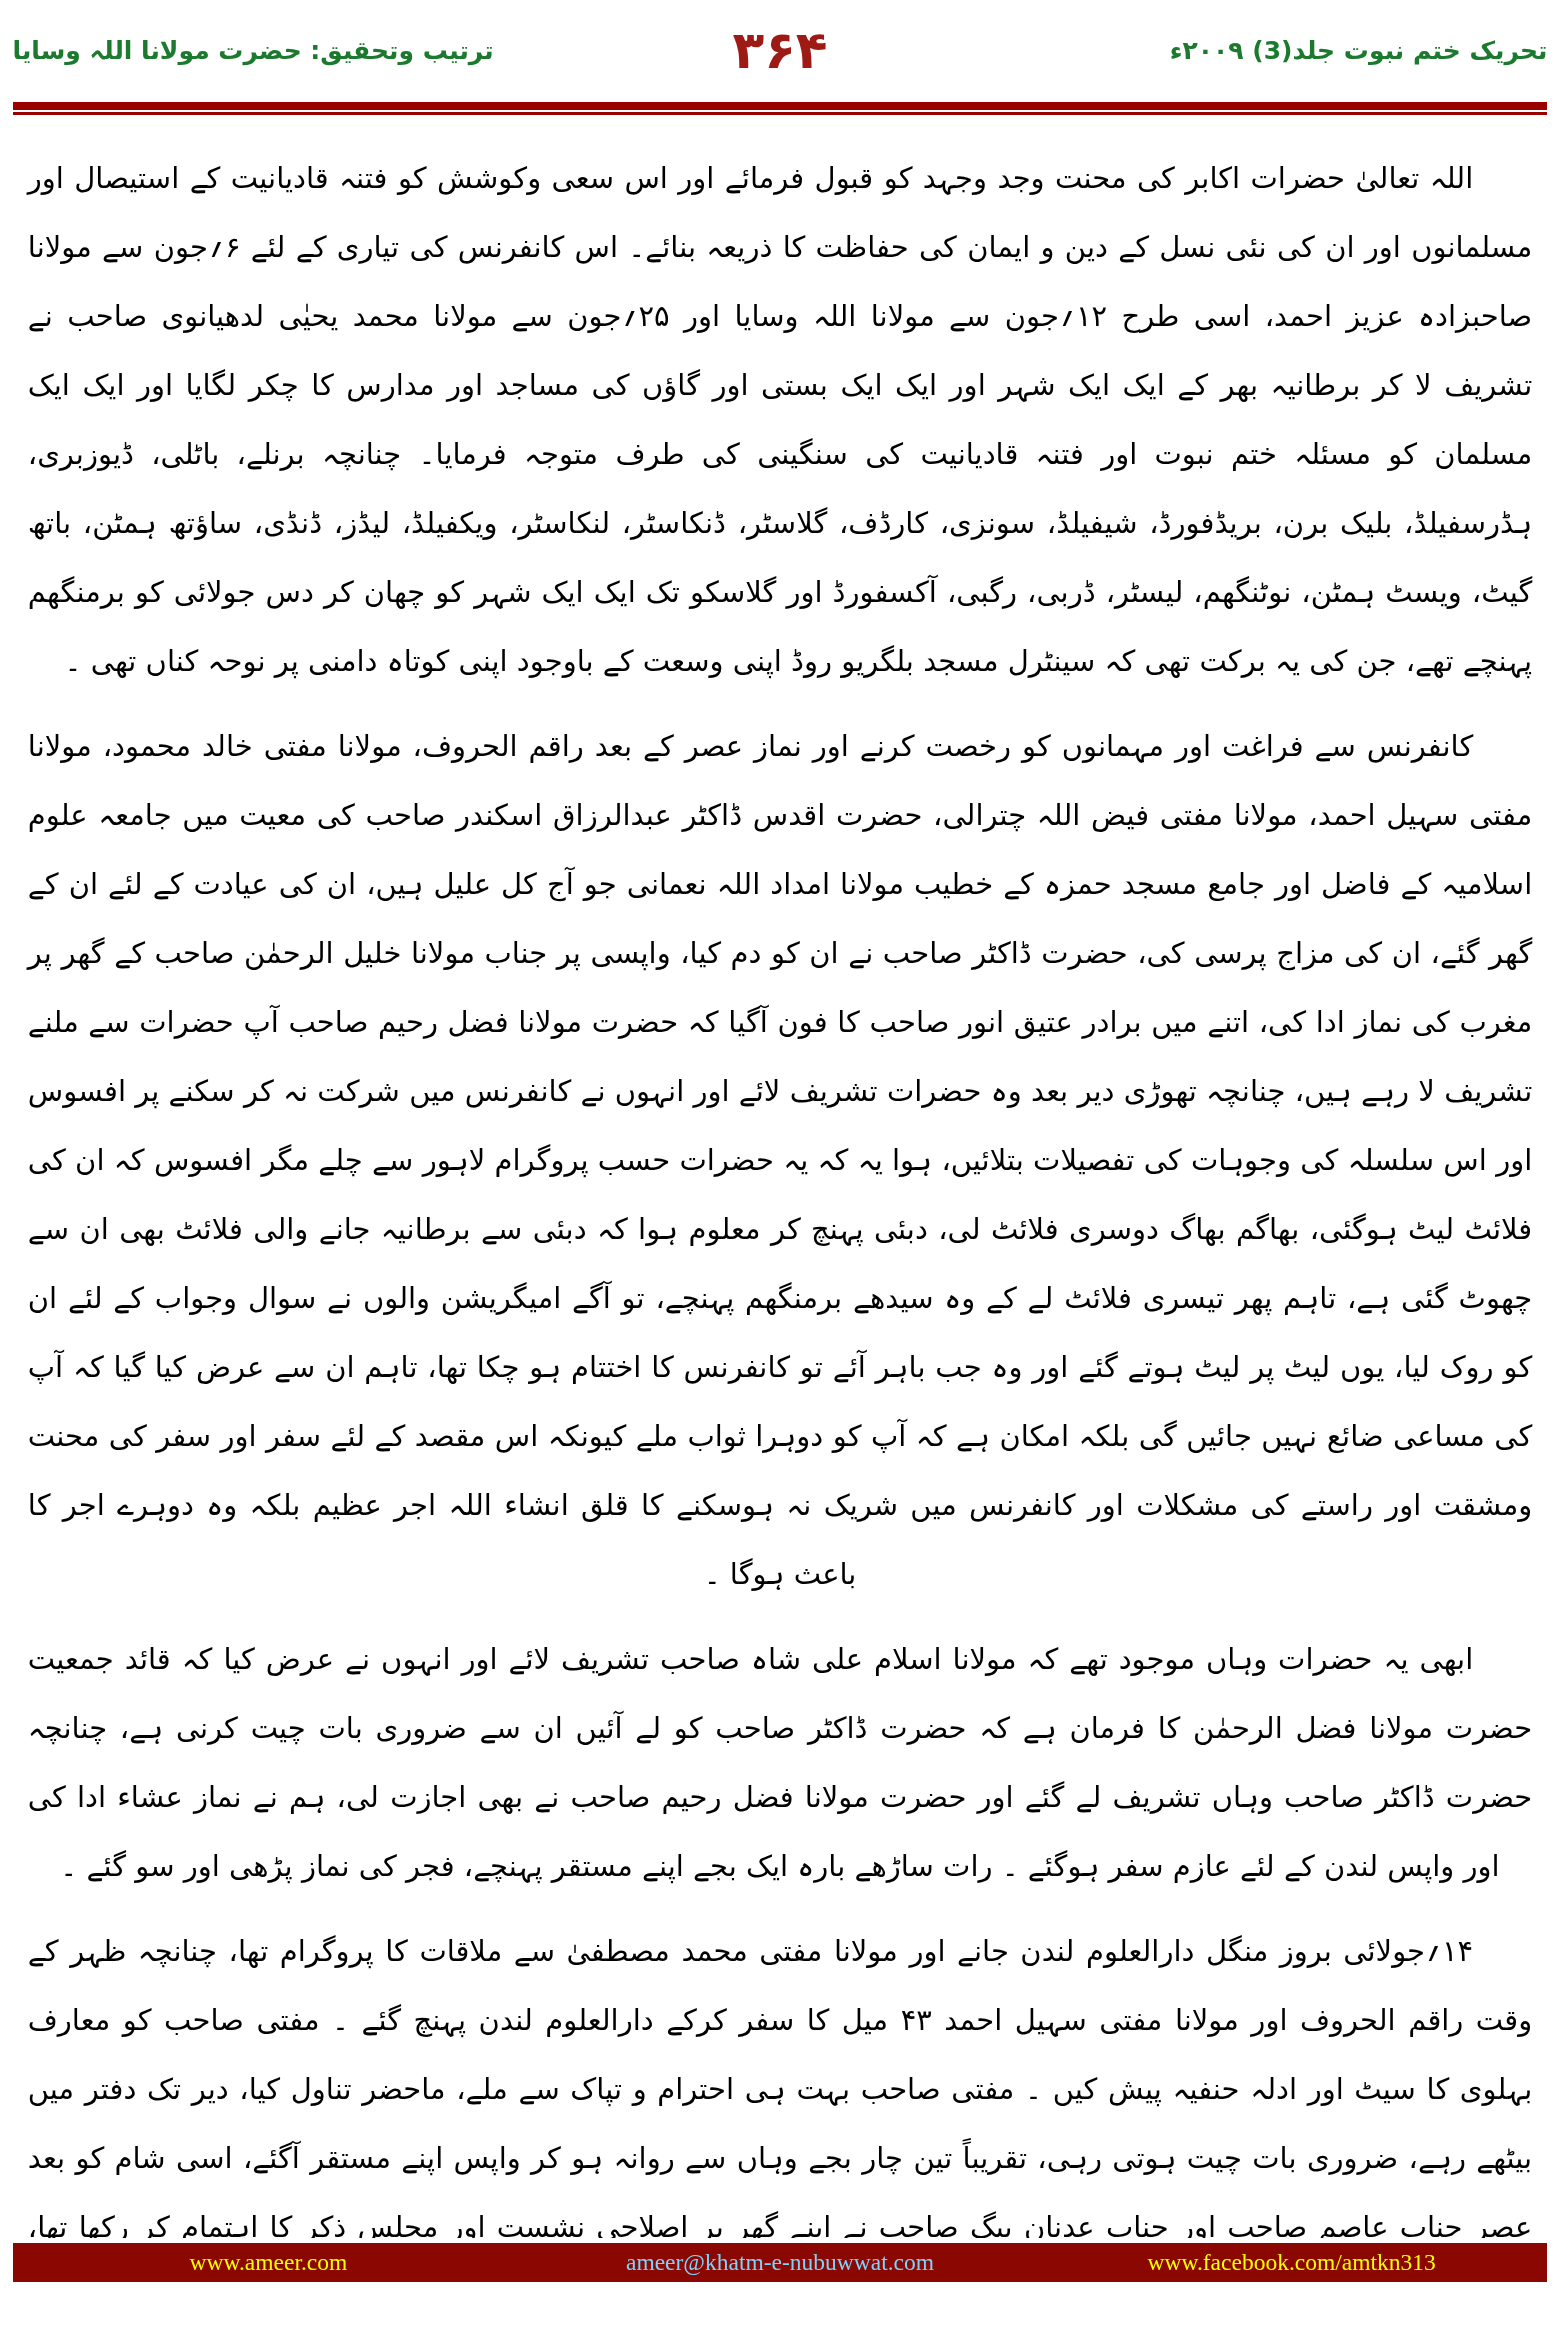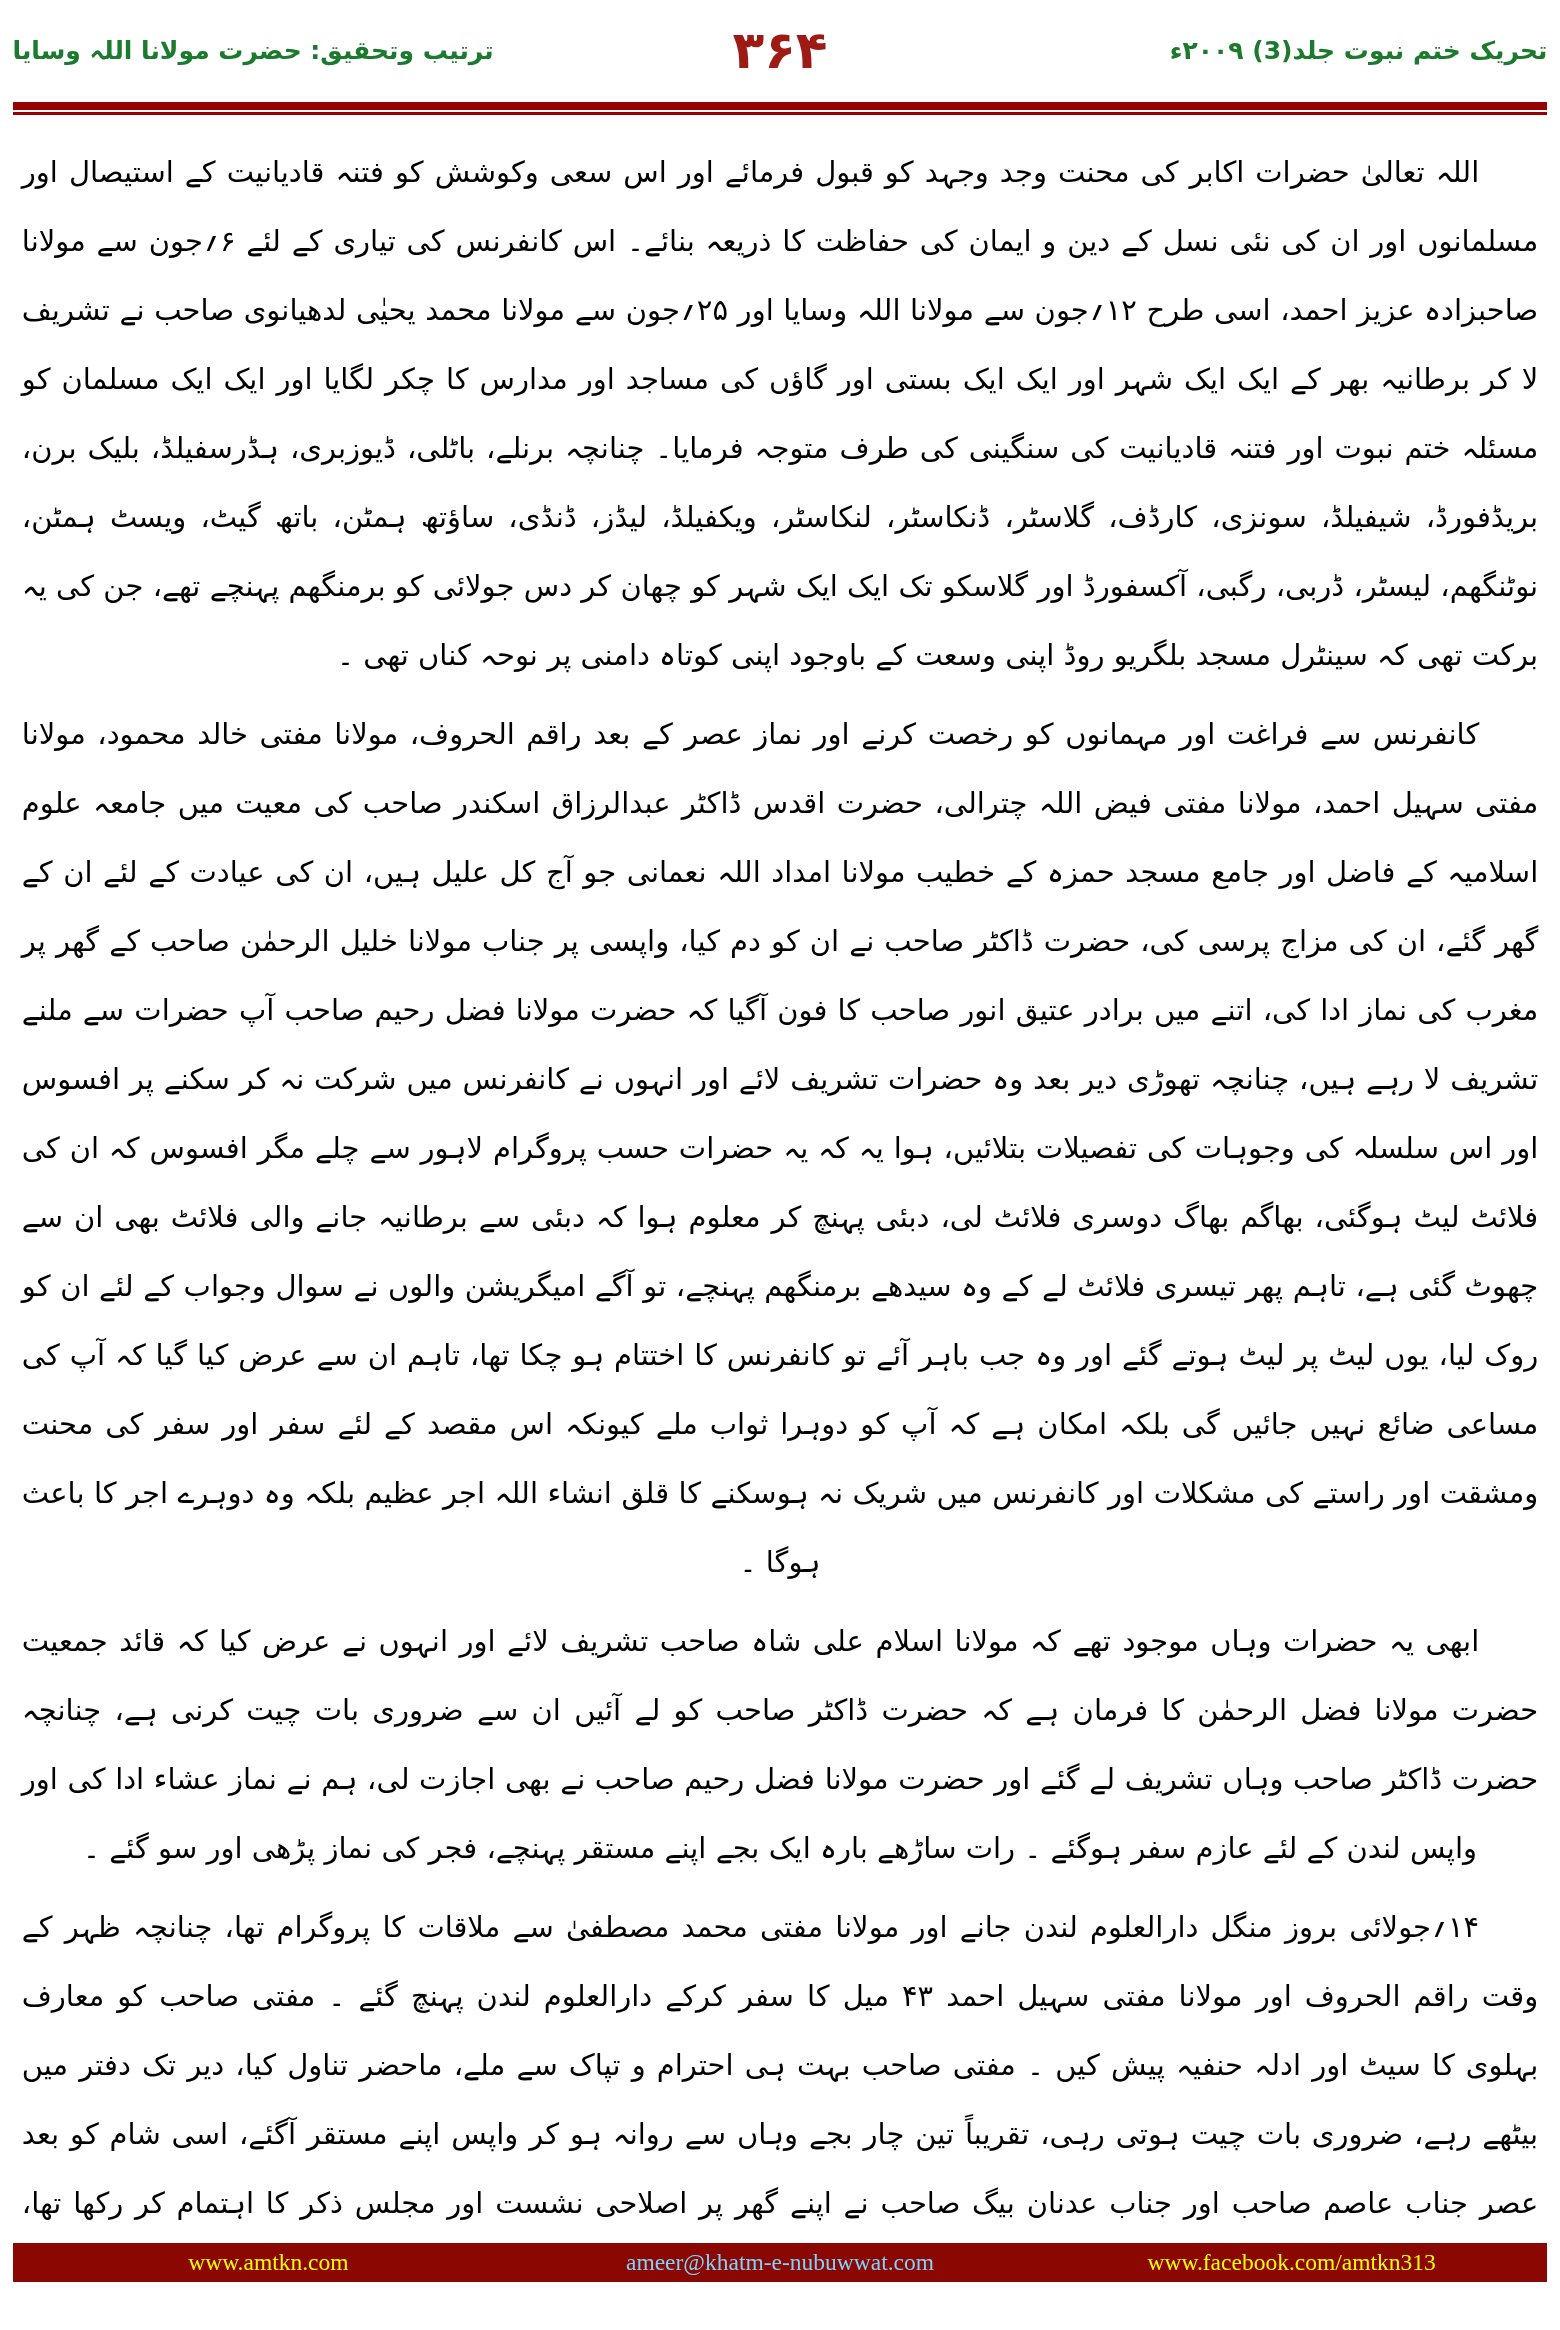--- a/index.html
+++ b/index.html
@@ -31,21 +31,21 @@
     position:absolute;top:112px;left:12.6px;right:12.6px;height:2.5px;background:#990000;
   }
   
   .body-text{
     position:absolute;top:128px;left:11.8px;right:11.8px;bottom:92px;
     direction:rtl;
     font-size:29px;line-height:69px;color:#000000;
     text-align:justify;
     overflow:hidden;
   }
-  .body-text p{margin:10px;text-indent:59px;}
+  .body-text p{margin:16px;text-indent:59px;}
   .p-center-last{text-align-last:center;}
   .p-right-last{text-align-last:right;}
   .p-justify-last{text-align-last:justify;}
   
   .footer-bar{
     position:absolute;top:2243px;left:12.6px;right:12.6px;height:39px;
     background:#8b0802;
     display:flex;align-items:center;
     font-family:"Liberation Serif",serif;font-size:23.5px;
   }
@@ -68,19 +68,19 @@
   <div class="rule-thin"></div>
 
   <div class="body-text">
     <p class="p-right-last">اللہ تعالیٰ حضرات اکابر کی محنت وجد وجہد کو قبول فرمائے اور اس سعی وکوشش کو فتنہ قادیانیت کے استیصال اور مسلمانوں اور ان کی نئی نسل کے دین و ایمان کی حفاظت کا ذریعہ بنائے۔ اس کانفرنس کی تیاری کے لئے ۶؍جون سے مولانا صاحبزادہ عزیز احمد، اسی طرح ۱۲؍جون سے مولانا اللہ وسایا اور ۲۵؍جون سے مولانا محمد یحیٰی لدھیانوی صاحب نے تشریف لا کر برطانیہ بھر کے ایک ایک شہر اور ایک ایک بستی اور گاؤں کی مساجد اور مدارس کا چکر لگایا اور ایک ایک مسلمان کو مسئلہ ختم نبوت اور فتنہ قادیانیت کی سنگینی کی طرف متوجہ فرمایا۔ چنانچہ برنلے، باٹلی، ڈیوزبری، ہڈرسفیلڈ، بلیک برن، بریڈفورڈ، شیفیلڈ، سونزی، کارڈف، گلاسٹر، ڈنکاسٹر، لنکاسٹر، ویکفیلڈ، لیڈز، ڈنڈی، ساؤتھ ہمٹن، باتھ گیٹ، ویسٹ ہمٹن، نوٹنگھم، لیسٹر، ڈربی، رگبی، آکسفورڈ اور گلاسکو تک ایک ایک شہر کو چھان کر دس جولائی کو برمنگھم پہنچے تھے، جن کی یہ برکت تھی کہ سینٹرل مسجد بلگریو روڈ اپنی وسعت کے باوجود اپنی کوتاہ دامنی پر نوحہ کناں تھی ۔</p>
     <p class="p-center-last">کانفرنس سے فراغت اور مہمانوں کو رخصت کرنے اور نماز عصر کے بعد راقم الحروف، مولانا مفتی خالد محمود، مولانا مفتی سہیل احمد، مولانا مفتی فیض اللہ چترالی، حضرت اقدس ڈاکٹر عبدالرزاق اسکندر صاحب کی معیت میں جامعہ علوم اسلامیہ کے فاضل اور جامع مسجد حمزہ کے خطیب مولانا امداد اللہ نعمانی جو آج کل علیل ہیں، ان کی عیادت کے لئے ان کے گھر گئے، ان کی مزاج پرسی کی، حضرت ڈاکٹر صاحب نے ان کو دم کیا، واپسی پر جناب مولانا خلیل الرحمٰن صاحب کے گھر پر مغرب کی نماز ادا کی، اتنے میں برادر عتیق انور صاحب کا فون آگیا کہ حضرت مولانا فضل رحیم صاحب آپ حضرات سے ملنے تشریف لا رہے ہیں، چنانچہ تھوڑی دیر بعد وہ حضرات تشریف لائے اور انہوں نے کانفرنس میں شرکت نہ کر سکنے پر افسوس اور اس سلسلہ کی وجوہات کی تفصیلات بتلائیں، ہوا یہ کہ یہ حضرات حسب پروگرام لاہور سے چلے مگر افسوس کہ ان کی فلائٹ لیٹ ہوگئی، بھاگم بھاگ دوسری فلائٹ لی، دبئی پہنچ کر معلوم ہوا کہ دبئی سے برطانیہ جانے والی فلائٹ بھی ان سے چھوٹ گئی ہے، تاہم پھر تیسری فلائٹ لے کے وہ سیدھے برمنگھم پہنچے، تو آگے امیگریشن والوں نے سوال وجواب کے لئے ان کو روک لیا، یوں لیٹ پر لیٹ ہوتے گئے اور وہ جب باہر آئے تو کانفرنس کا اختتام ہو چکا تھا، تاہم ان سے عرض کیا گیا کہ آپ کی مساعی ضائع نہیں جائیں گی بلکہ امکان ہے کہ آپ کو دوہرا ثواب ملے کیونکہ اس مقصد کے لئے سفر اور سفر کی محنت ومشقت اور راستے کی مشکلات اور کانفرنس میں شریک نہ ہوسکنے کا قلق انشاء اللہ اجر عظیم بلکہ وہ دوہرے اجر کا باعث ہوگا ۔</p>
     <p class="p-center-last">ابھی یہ حضرات وہاں موجود تھے کہ مولانا اسلام علی شاہ صاحب تشریف لائے اور انہوں نے عرض کیا کہ قائد جمعیت حضرت مولانا فضل الرحمٰن کا فرمان ہے کہ حضرت ڈاکٹر صاحب کو لے آئیں ان سے ضروری بات چیت کرنی ہے، چنانچہ حضرت ڈاکٹر صاحب وہاں تشریف لے گئے اور حضرت مولانا فضل رحیم صاحب نے بھی اجازت لی، ہم نے نماز عشاء ادا کی اور واپس لندن کے لئے عازم سفر ہوگئے ۔ رات ساڑھے بارہ ایک بجے اپنے مستقر پہنچے، فجر کی نماز پڑھی اور سو گئے ۔</p>
     <p class="p-justify-last">۱۴؍جولائی بروز منگل دارالعلوم لندن جانے اور مولانا مفتی محمد مصطفیٰ سے ملاقات کا پروگرام تھا، چنانچہ ظہر کے وقت راقم الحروف اور مولانا مفتی سہیل احمد ۴۳ میل کا سفر کرکے دارالعلوم لندن پہنچ گئے ۔ مفتی صاحب کو معارف بہلوی کا سیٹ اور ادلہ حنفیہ پیش کیں ۔ مفتی صاحب بہت ہی احترام و تپاک سے ملے، ماحضر تناول کیا، دیر تک دفتر میں بیٹھے رہے، ضروری بات چیت ہوتی رہی، تقریباً تین چار بجے وہاں سے روانہ ہو کر واپس اپنے مستقر آگئے، اسی شام کو بعد عصر جناب عاصم صاحب اور جناب عدنان بیگ صاحب نے اپنے گھر پر اصلاحی نشست اور مجلس ذکر کا اہتمام کر رکھا تھا، چنانچہ وہ حضرات لینے کے لئے گئے، ہم دونوں ان کے ہمراہ وہاں پہنچے، نماز عصر ادا کی اور ان سے رخصت لے کر واپس گھر آگئے، رات کو سو گئے، صبح اٹھے اور سیدھے ایئرپورٹ کو روانہ ہوگئے ۔ دس بجے کا جہاز تھا، اگلے دن صبح ساڑھے پانچ</p>
   </div>
 
   <div class="footer-bar">
-    <span class="f-cell f-yellow">www.amtkn.com</span>
+    <span class="f-cell f-yellow">www.ameer.com</span>
     <span class="f-cell f-white">ameer@khatm-e-nubuwwat.com</span>
     <span class="f-cell f-yellow">www.facebook.com/amtkn313</span>
   </div>
 
 </div>
 
 
 </body></html>

